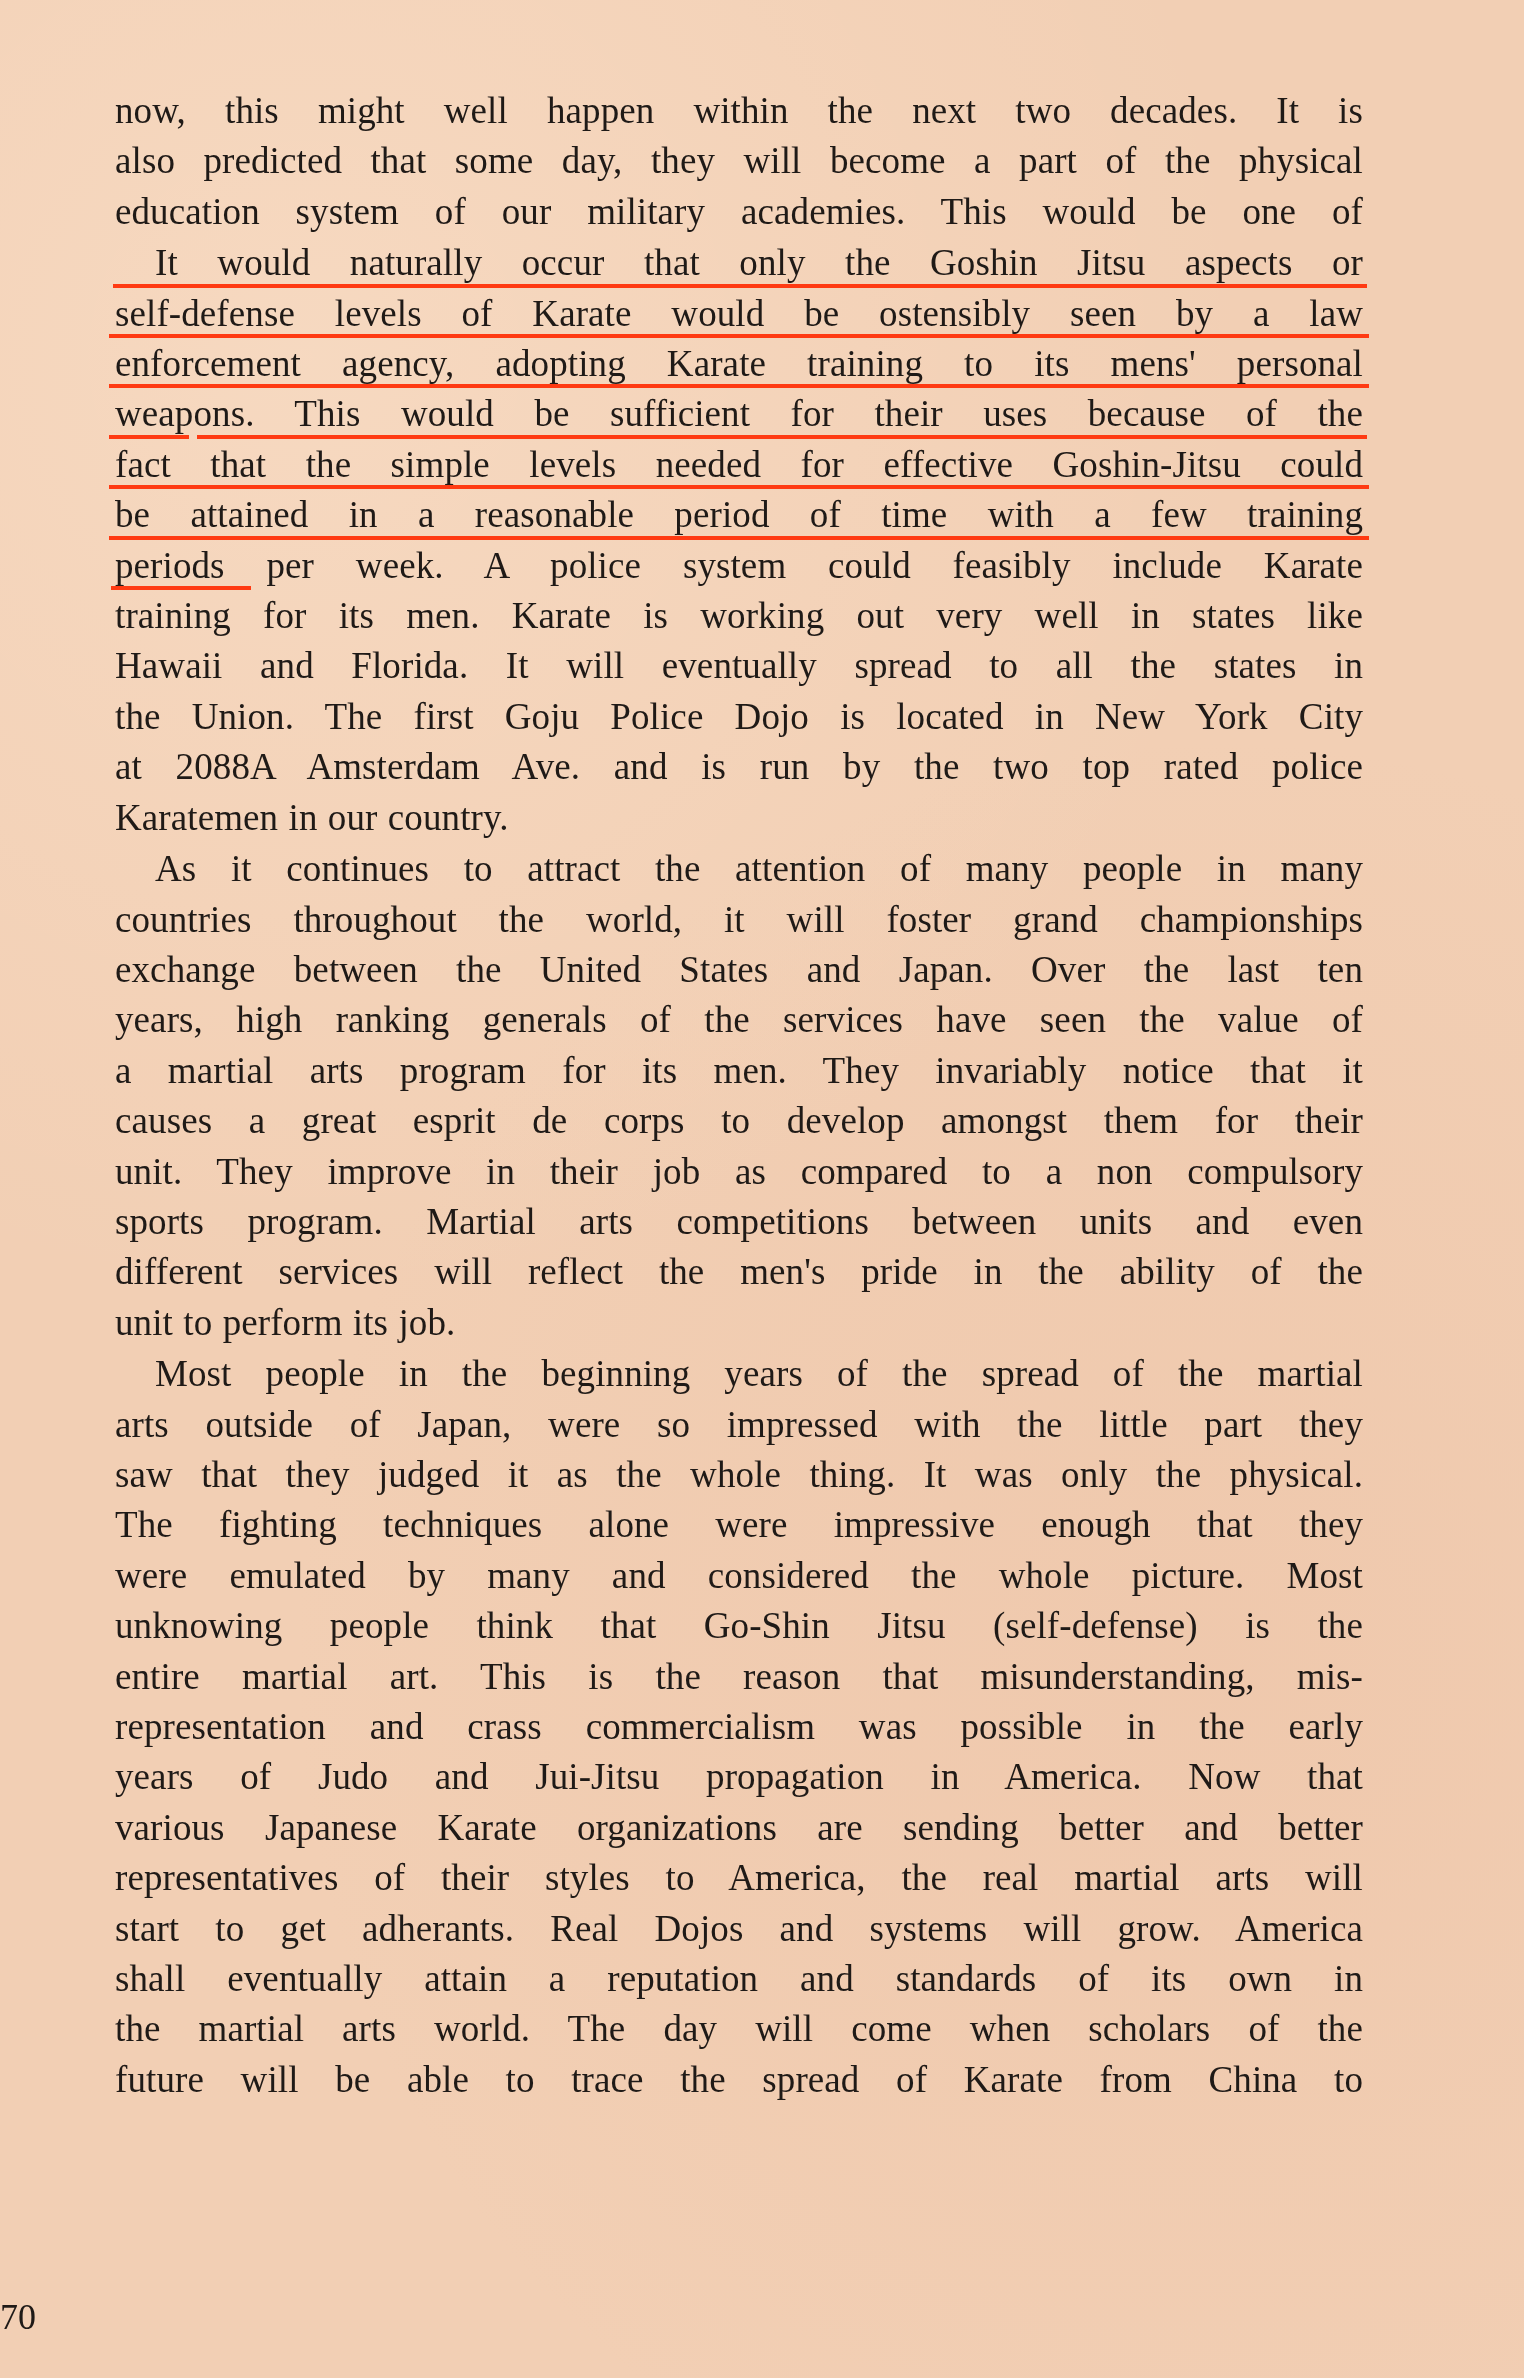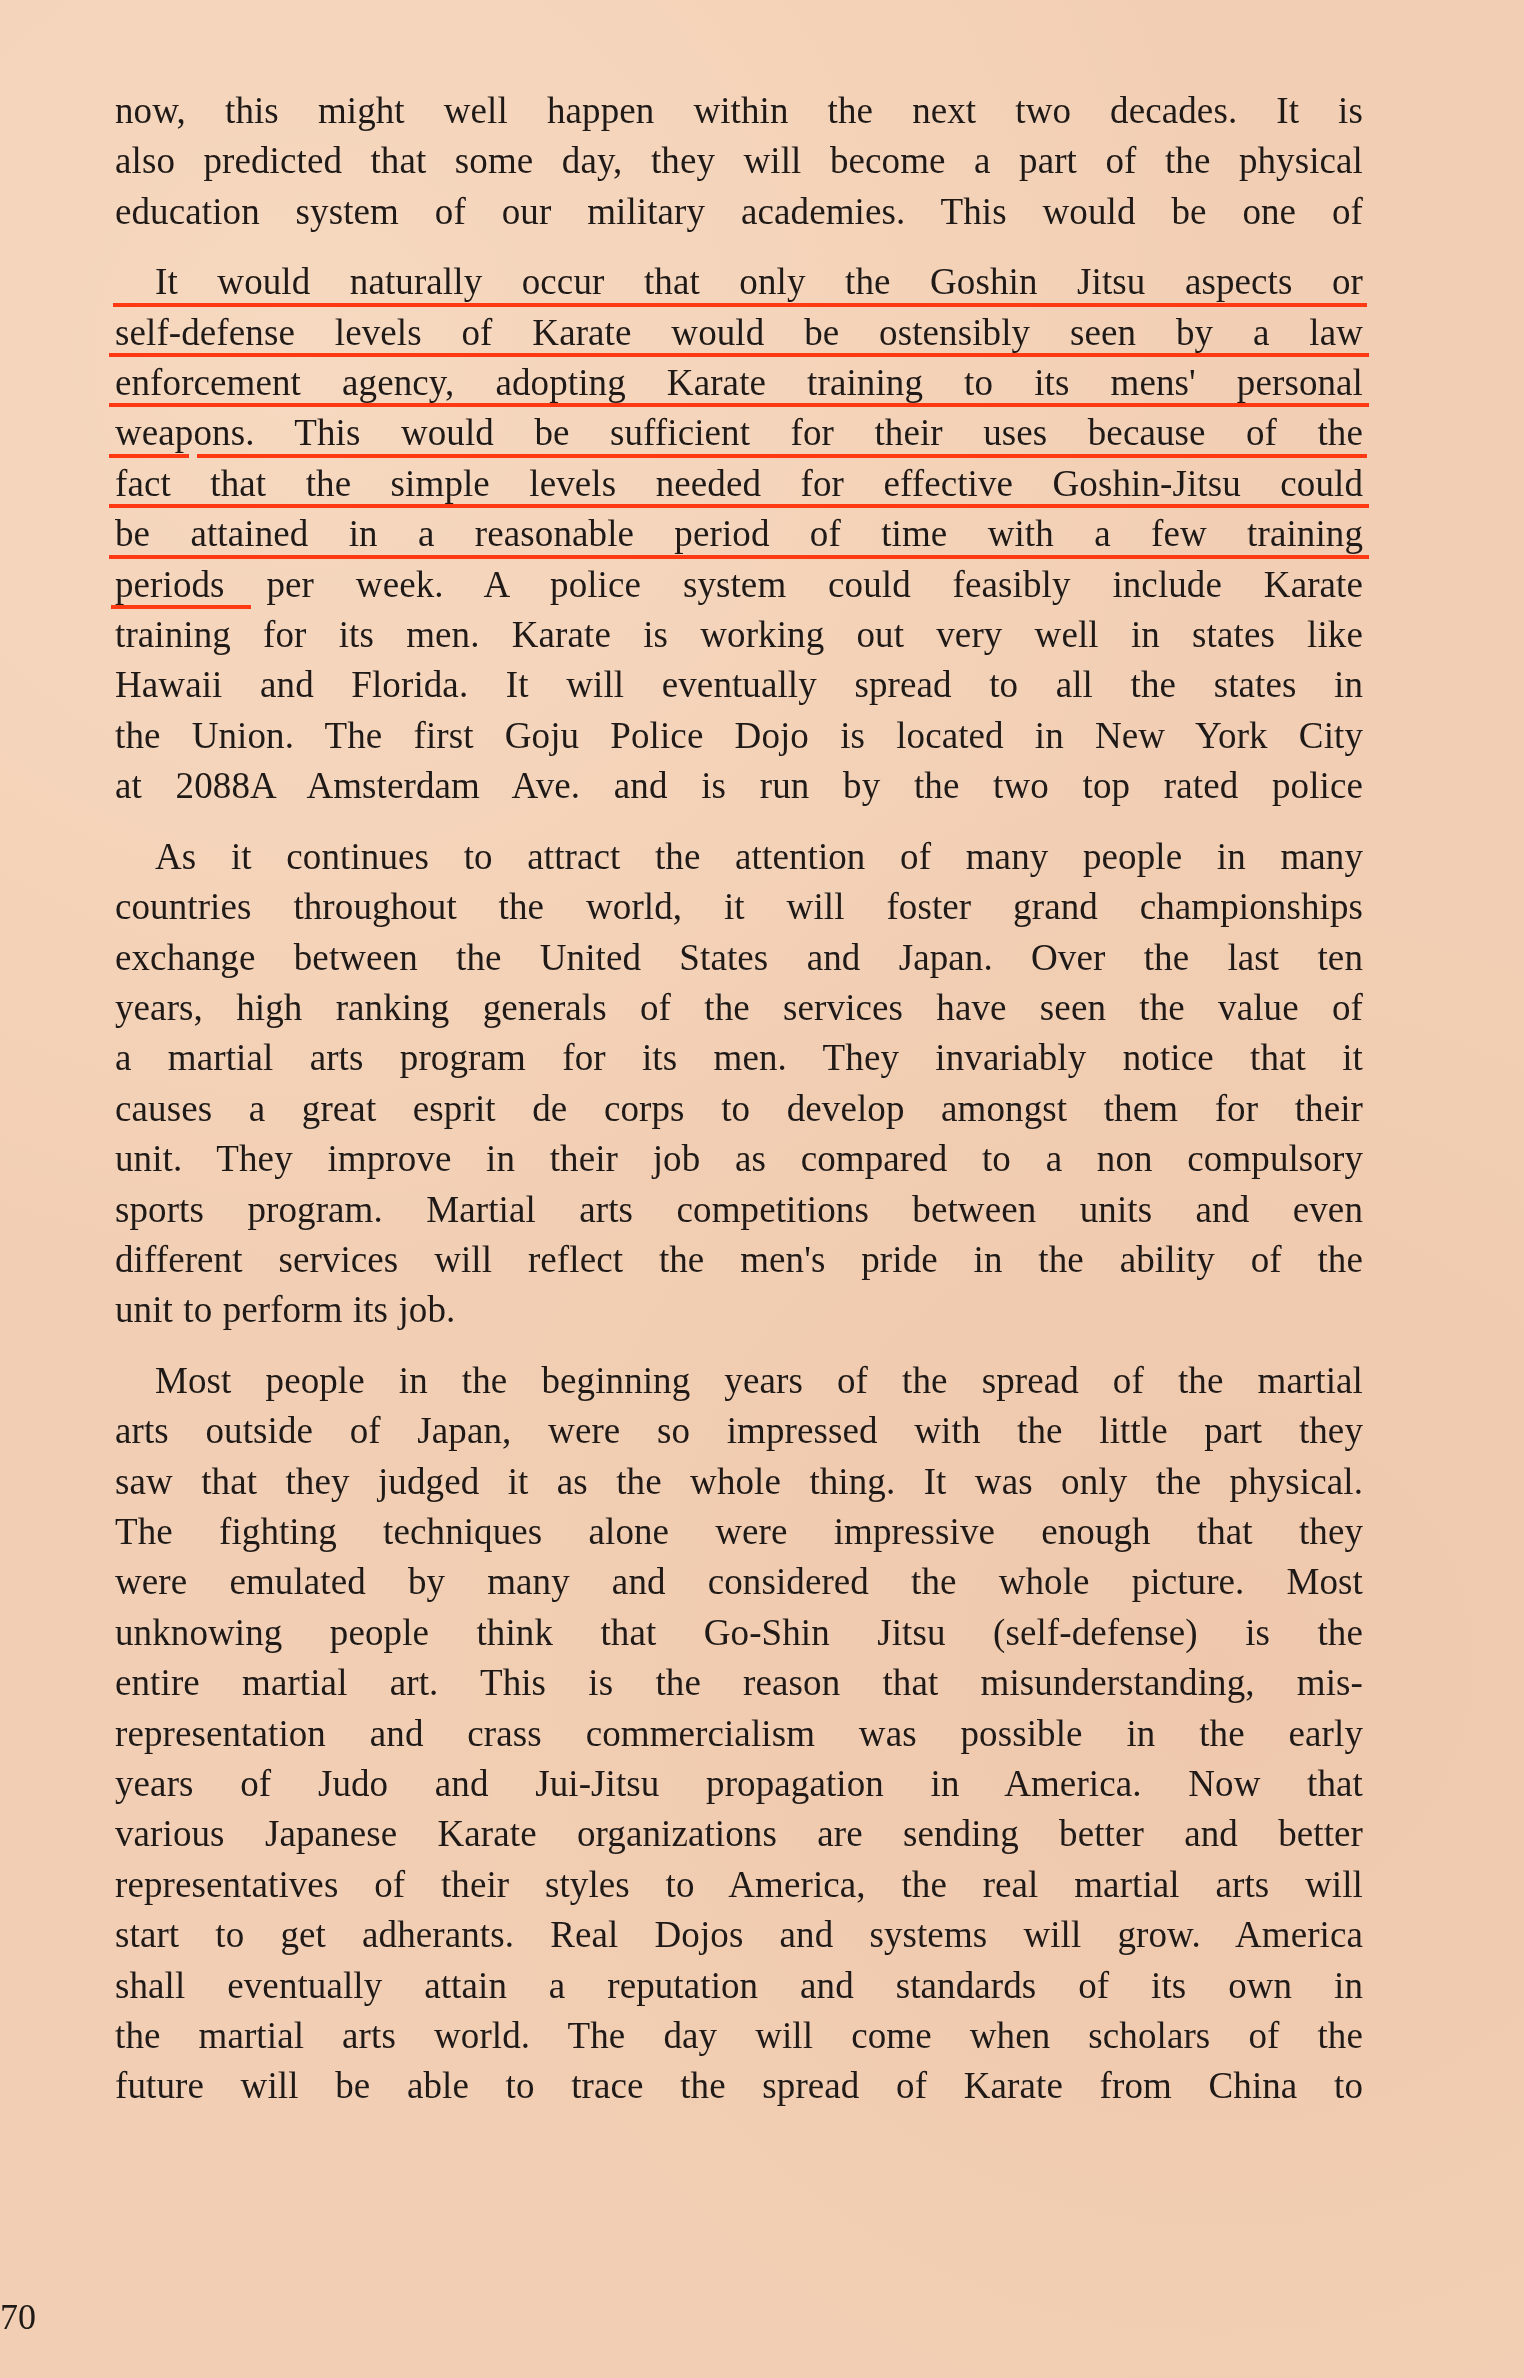--- a/index.html
+++ b/index.html
@@ -23,21 +23,21 @@
   }
   .para {
     margin: 0;
     font-size: 37px;
     line-height: 50.4px;
     text-align: justify;
     text-align-last: justify;
     letter-spacing: 0.1px;
     word-spacing: 1px;
   }
-  .para + .para { margin-top: 20px; }
+  .para + .para { margin-top: 1px; }
   .line {
     display: block;
     white-space: nowrap;
     text-align: justify;
     text-align-last: justify;
     position: relative;
   }
   .line.last { text-align-last: left; }
   .indent { padding-left: 40px; }
   .underline-full {
@@ -102,20 +102,21 @@
       <span class="underline-full" style="background: rgb(255, 58, 18);"></span>
     </span>
     <span class="line">
       <span style="display: block; text-align: justify; text-align-last: justify;">periods per week. A police system could feasibly include Karate</span>
       <span class="underline-part" style="left: -4px; width: 140px; background: rgb(255, 58, 18);"></span>
     </span>
     <span class="line">training for its men. Karate is working out very well in states like</span>
     <span class="line">Hawaii and Florida. It will eventually spread to all the states in</span>
     <span class="line">the Union. The first Goju Police Dojo is located in New York City</span>
     <span class="line">at 2088A Amsterdam Ave. and is run by the two top rated police</span>
+    <span class="line last">Karatemen in our country.</span>
   </p>
 
   <p class="para">
     <span class="line indent">As it continues to attract the attention of many people in many</span>
     <span class="line">countries throughout the world, it will foster grand championships</span>
     <span class="line">exchange between the United States and Japan. Over the last ten</span>
     <span class="line">years, high ranking generals of the services have seen the value of</span>
     <span class="line">a martial arts program for its men. They invariably notice that it</span>
     <span class="line">causes a great esprit de corps to develop amongst them for their</span>
     <span class="line">unit. They improve in their job as compared to a non compulsory</span>

